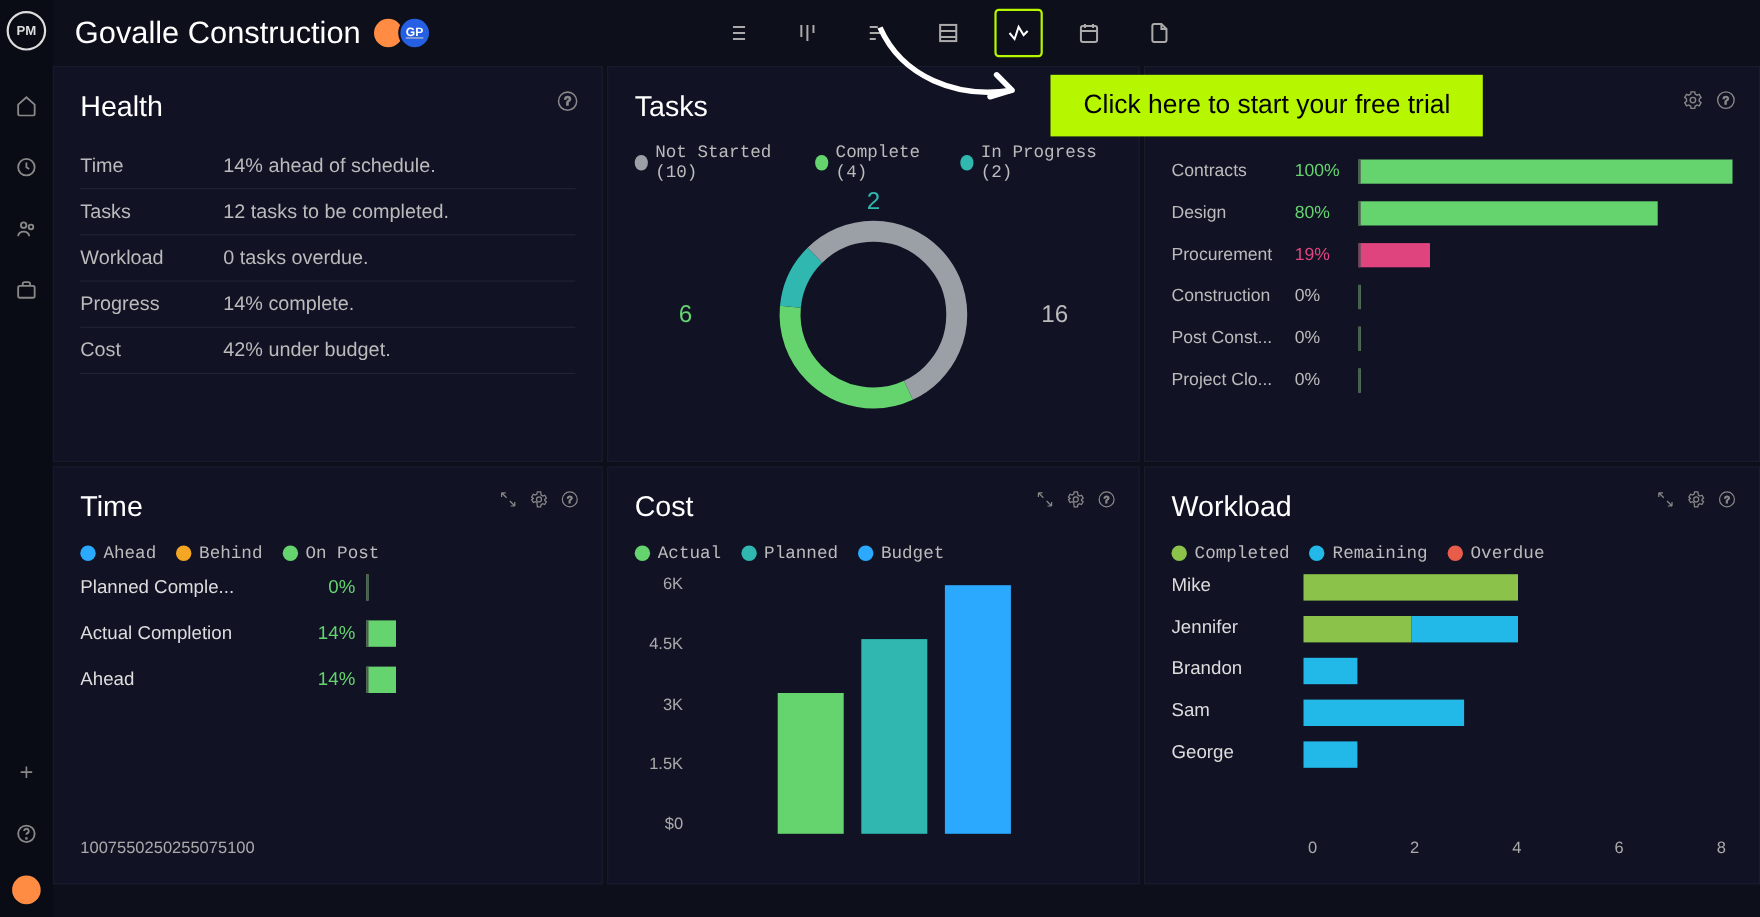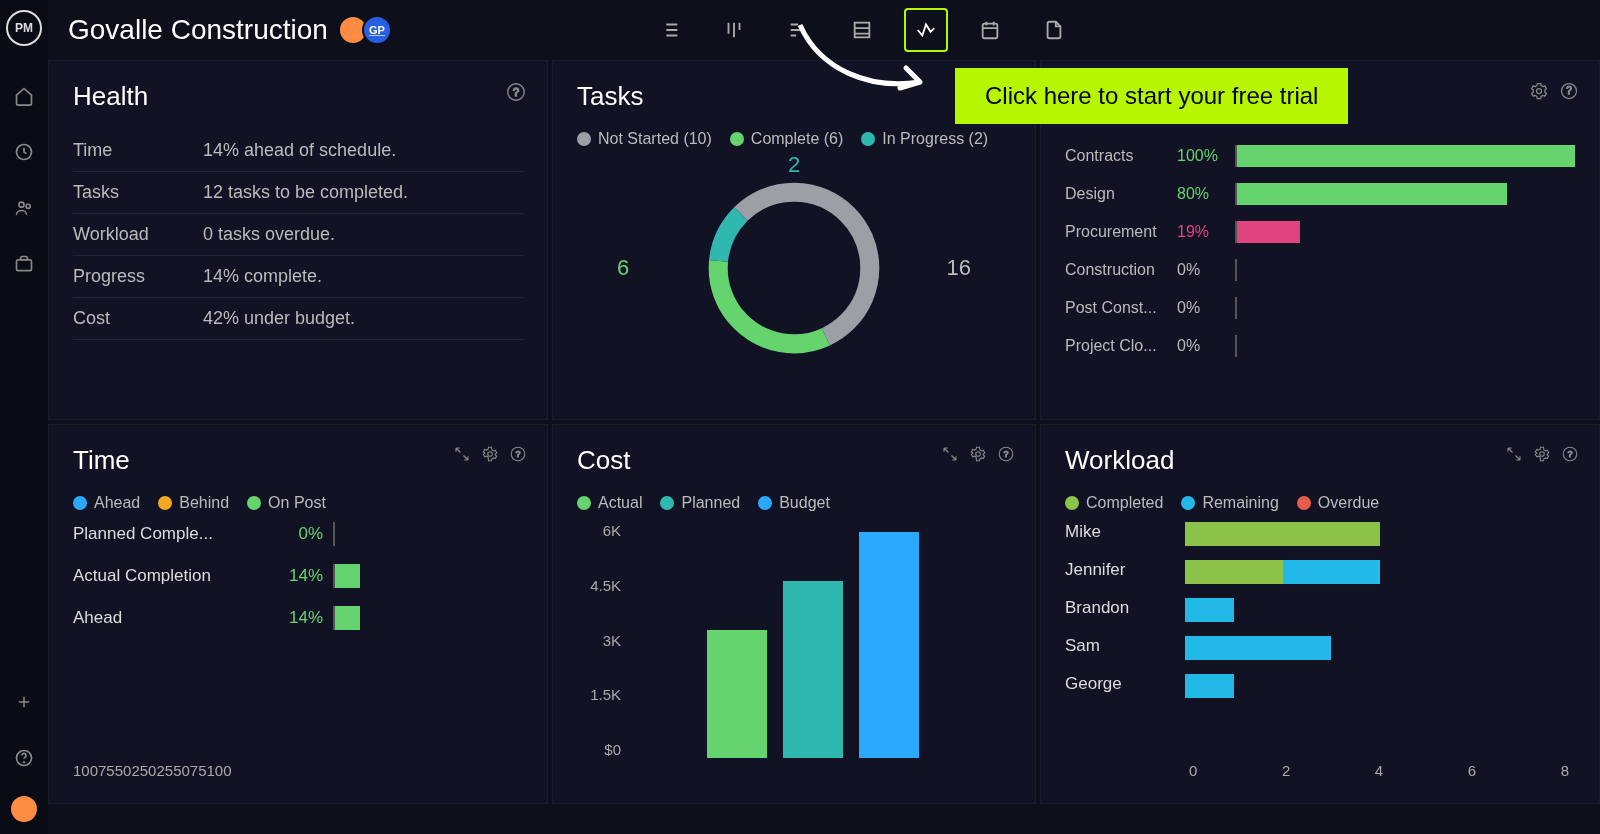--- a/index.html
+++ b/index.html
@@ -147,20 +147,21 @@
   display: flex;
   padding: 10px 0;
   border-bottom: 1px solid #222436;
   font-size: 18px;
 }
 .health-row .k { width: 130px; color: #bbb; }
 .health-row .v { color: #bbb; }
 .legend {
   display: flex; gap: 18px; font-size: 16px; color: #bbb;
   margin-bottom: 10px;
+  font-family: Liberation Mono, monospace;
 }
 .legend-item { display: flex; align-items: center; gap: 7px; }
 .dot { width: 14px; height: 14px; border-radius: 50%; display:inline-block; }
 .donut-wrap {
   display: flex; justify-content: center; align-items: center;
   position: relative;
   height: 220px;
 }
 .donut-label { position: absolute; font-size: 22px; color: #bbb; }
 .progress-rows {
@@ -367,21 +368,21 @@
 
     <div class="card">
       <div class="card-title">Tasks</div>
       <div class="legend" id="tasks-legend">
           <div class="legend-item">
             <span class="dot" style="background:#9aa0a6"></span>
             <span>Not Started (10)</span>
           </div>
           <div class="legend-item">
             <span class="dot" style="background:#65d36e"></span>
-            <span>Complete (6)</span>
+            <span>Complete (4)</span>
           </div>
           <div class="legend-item">
             <span class="dot" style="background:#2fb7b0"></span>
             <span>In Progress (2)</span>
           </div>
         </div>
       <div class="donut-wrap">
         <svg width="200" height="200" viewBox="0 0 42 42">
           <circle cx="21" cy="21" r="15.9155" fill="none" stroke="#9aa0a6" stroke-width="4" stroke-dasharray="55.56 44.44" stroke-dashoffset="25" transform="rotate(-45 21 21)"></circle>
           <circle cx="21" cy="21" r="15.9155" fill="none" stroke="#65d36e" stroke-width="4" stroke-dasharray="33.33 66.67" stroke-dashoffset="69.44" transform="rotate(-45 21 21)"></circle>

